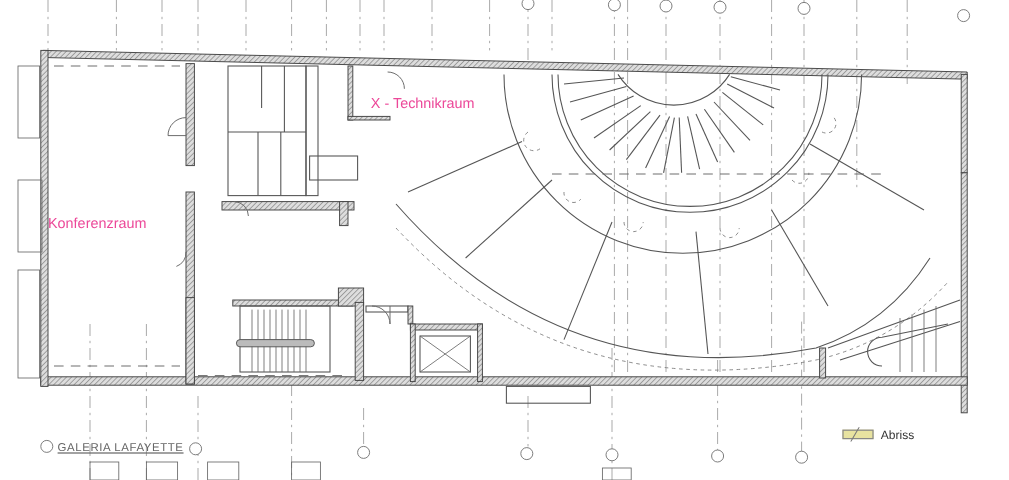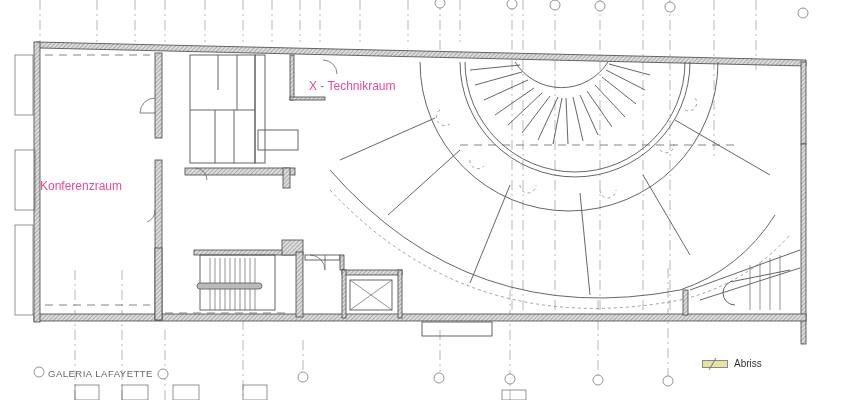--- a/index.html
+++ b/index.html
@@ -7,21 +7,21 @@
   #plan{position:absolute;left:0;top:0;width:841px;height:400px;}
   .hatch{fill:url(#hatch);stroke:#444;stroke-width:0.8;}
   .thin{fill:none;stroke:#555;stroke-width:0.9;}
   .thin2{fill:none;stroke:#666;stroke-width:0.7;}
   .dash{fill:none;stroke:#777;stroke-width:0.7;stroke-dasharray:3,3;}
   .dash-long{fill:none;stroke:#666;stroke-width:0.8;stroke-dasharray:8,6;}
   .axisline{fill:none;stroke:#999;stroke-width:0.7;stroke-dasharray:10,4,2,4;}
   .axis-bubble{fill:#fff;stroke:#777;stroke-width:0.8;}
   .room-label{position:absolute;font-size:12px;color:#ec4899;white-space:nowrap;}
   .small-label{position:absolute;font-size:9.5px;color:#666;letter-spacing:0.5px;white-space:nowrap;font-family:"Liberation Sans",sans-serif;}
-  .legend{position:absolute;left:702px;top:358px;display:flex;align-items:center;gap:6px;}
+  .legend{position:absolute;left:702px;top:358px;display:flex;align-items:flex-start;gap:6px;}
   .legend-swatch{width:24px;height:6px;background:#e8e3a0;border:1px solid #888;position:relative;}
   .legend-swatch:after{content:"";position:absolute;left:9px;top:-3px;width:6px;height:12px;border-left:1px solid #777;transform:skewX(-30deg);}
   .legend-text{font-size:10px;color:#333;}
   .door{fill:none;stroke:#666;stroke-width:0.8;}
 </style>
 </head>
 <body>
 
 <svg id="plan" viewBox="0 0 841 400" xmlns="http://www.w3.org/2000/svg">
   <defs>
@@ -223,18 +223,18 @@
     <rect class="thin2" x="122" y="385" width="26" height="15"></rect>
     <rect class="thin2" x="173" y="385" width="26" height="15"></rect>
     <rect class="thin2" x="243" y="385" width="24" height="15"></rect>
     <rect class="thin2" x="502" y="390" width="24" height="10"></rect>
   </g>
 </svg>
 
 <div class="room-label" style="left:40px;top:179px;text-align:right;">Konferenzraum</div>
 <div class="room-label" style="left:309px;top:79px;">X - Technikraum</div>
 
-<div class="small-label" style="left:48px;top:368px;">GALERIA LAFAYETTE</div>
+<div class="small-label" style="left:48px;top:368px;text-decoration:underline;">GALERIA LAFAYETTE</div>
 
 <div class="legend">
   <span class="legend-swatch"></span>
   <span class="legend-text">Abriss</span>
 </div>
 
 </body></html>

